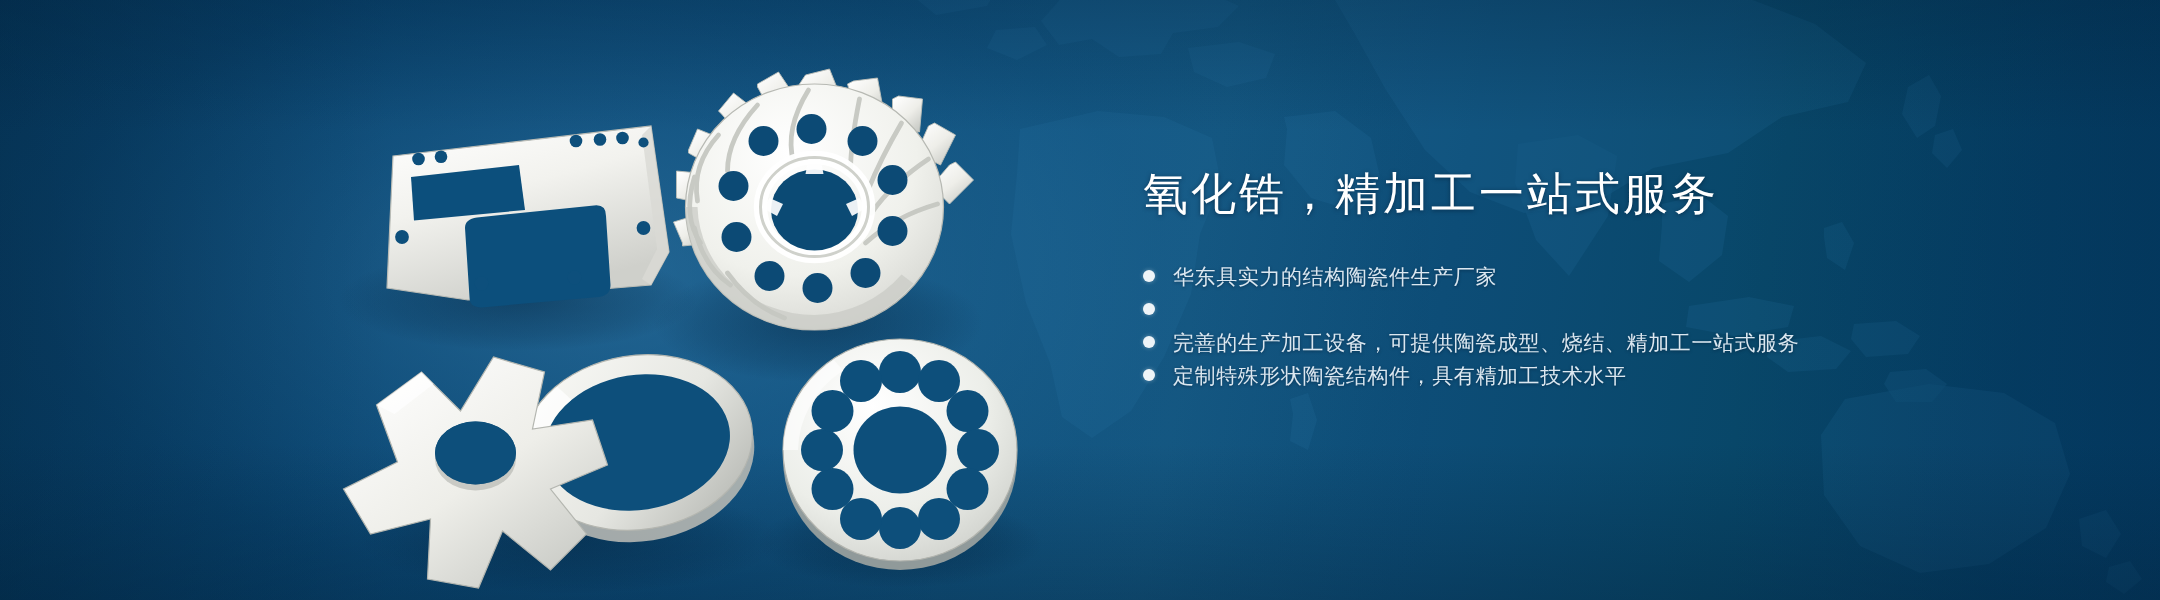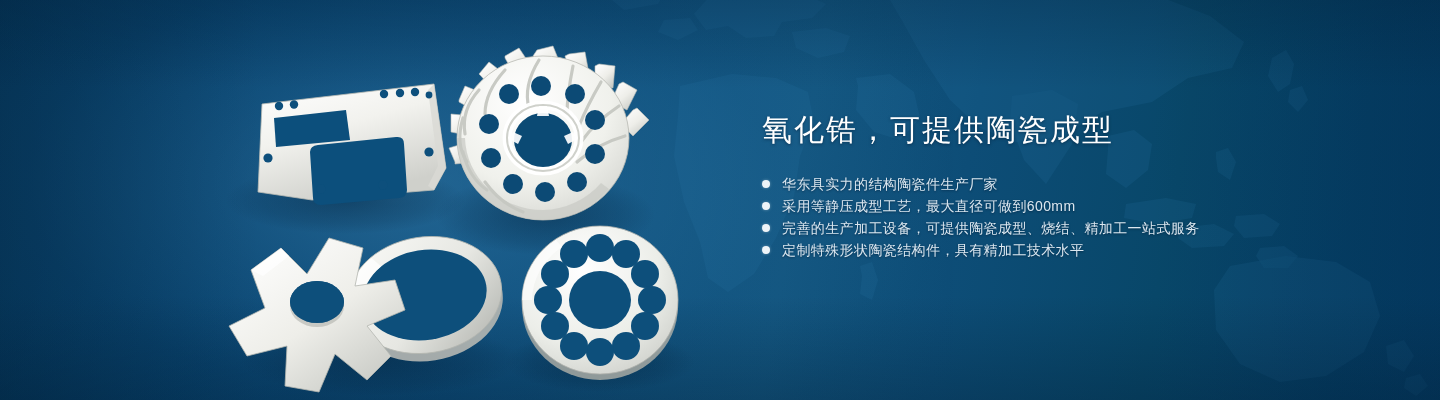--- a/index.html
+++ b/index.html
@@ -329,30 +329,29 @@
           <circle cx="-52" cy="0" r="14"></circle>
           <circle cx="-45" cy="-26" r="14"></circle>
           <circle cx="-26" cy="-46" r="14"></circle>
         </g>
         <path d="M-78 0 a78 74 0 0 1 34 -60 l6 7 a70 66 0 0 0 -30 53 z" fill="#ffffff" opacity="0.6"></path>
       </g>
     </svg>
   </div>
 
   <div class="copy">
-    <h1 class="headline">氧化锆，可提供陶瓷成型</h1>
+    <h1 class="headline">氧化锆，精加工一站式服务</h1>
 
     <ul class="feature-list">
       <li class="feature-item">
         <span class="bullet-dot"></span>
         <span class="feature-text">华东具实力的结构陶瓷件生产厂家</span>
       </li>
       <li class="feature-item">
         <span class="bullet-dot"></span>
-        <span class="feature-text">采用等静压成型工艺，最大直径可做到600mm</span>
       </li>
       <li class="feature-item">
         <span class="bullet-dot"></span>
         <span class="feature-text">完善的生产加工设备，可提供陶瓷成型、烧结、精加工一站式服务</span>
       </li>
       <li class="feature-item">
         <span class="bullet-dot"></span>
         <span class="feature-text">定制特殊形状陶瓷结构件，具有精加工技术水平</span>
       </li>
     </ul>

